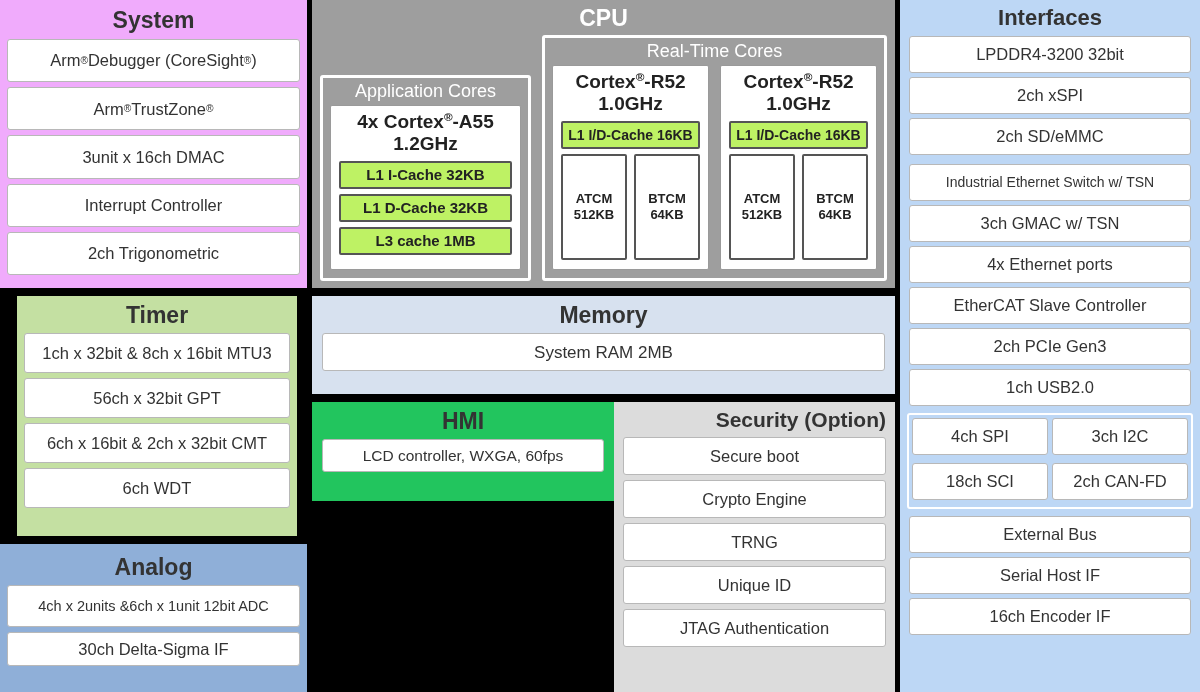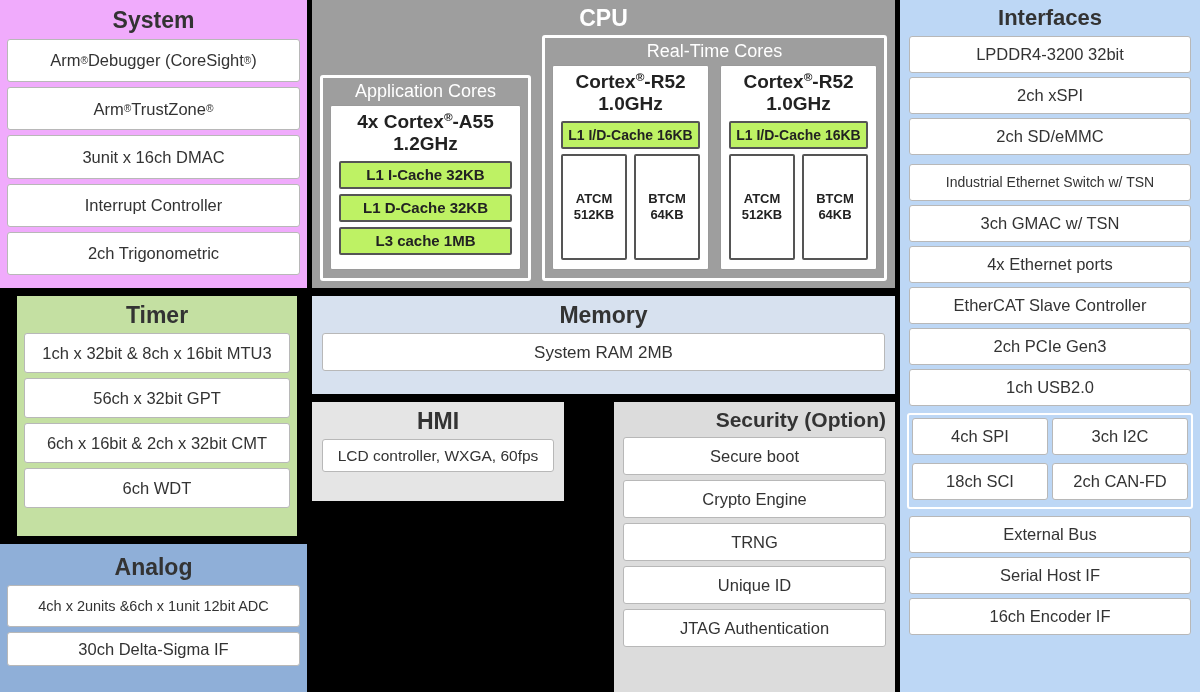--- a/index.html
+++ b/index.html
@@ -117,22 +117,22 @@
   #memory {
     left: 312px; top: 296px; width: 583px; height: 98px;
     background: #D7E1EF;
     padding: 4px 10px 9px 10px;
   }
   #memory .block-title { font-size: 23px; margin: 3px 0 6px; }
   #memory .item { height: 38px; font-size: 17px; }
 
   
   #hmi {
-    left: 312px; top: 402px; width: 252px; height: 99px;
-    background: #e5e5e5;
+    left: 312px; top: 402px; width: 302px; height: 99px;
+    background: #22c55e;
     padding: 4px 10px 8px 10px;
   }
   #hmi .block-title { font-size: 23px; margin: 3px 0 6px; }
   #hmi .item { height: 33px; font-size: 15.5px; }
 
   
   #security {
     left: 614px; top: 402px; width: 281px; height: 290px;
     background: #DCDCDC;
     padding: 4px 9px 8px 9px;

